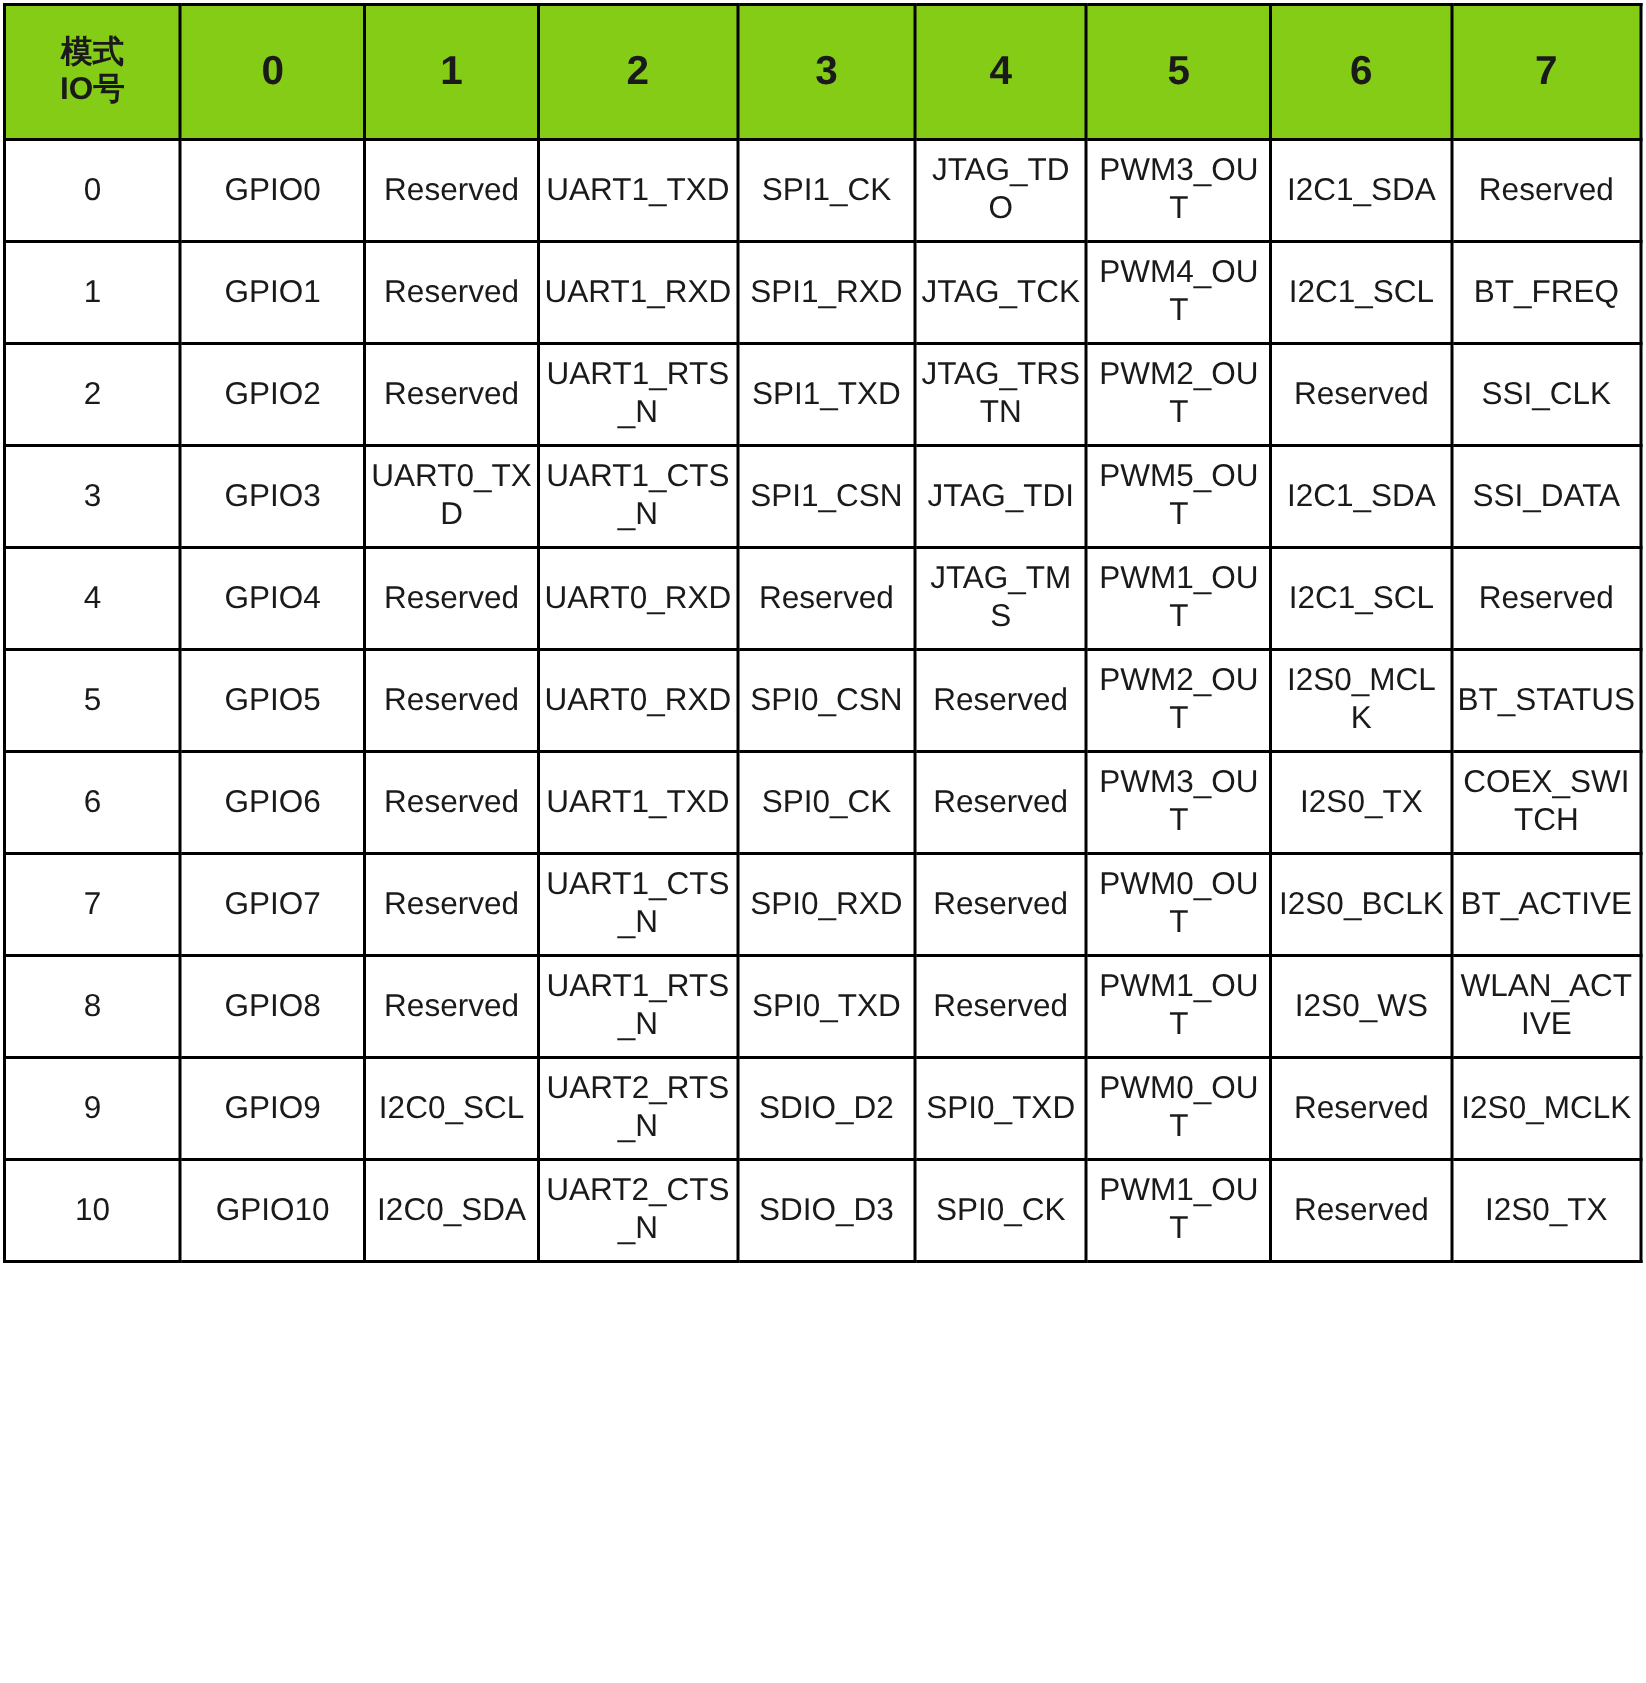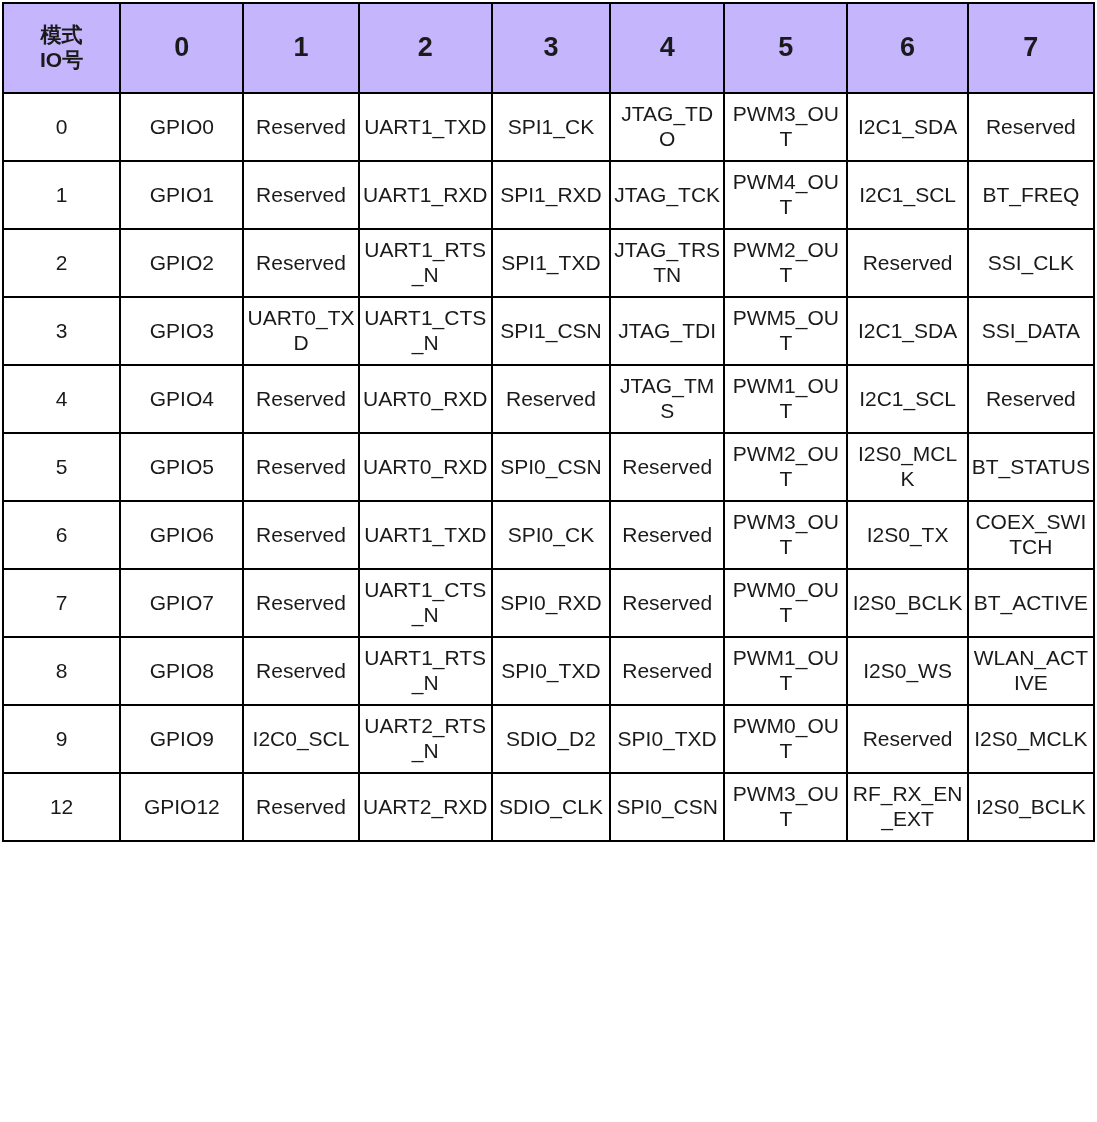--- a/index.html
+++ b/index.html
@@ -38,21 +38,21 @@
   col.c-m0   { width: 123px; }
   col.c-m1   { width: 115px; }
   col.c-m2   { width: 133px; }
   col.c-m3   { width: 118px; }
   col.c-m4   { width: 114px; }
   col.c-m5   { width: 123px; }
   col.c-m6   { width: 120px; }
   col.c-m7   { width: 126px; }
 
   thead th {
-    background: #c4b5fd;
+    background: #84cc16;
     height: 84px;
     font-size: 27px;
     font-weight: bold;
   }
 
   th.corner-head {
     font-size: 21px;
     line-height: 1.25;
     font-weight: bold;
   }
@@ -205,24 +205,24 @@
         <td>GPIO9</td>
         <td>I2C0_SCL</td>
         <td>UART2_RTS_N</td>
         <td>SDIO_D2</td>
         <td>SPI0_TXD</td>
         <td>PWM0_OUT</td>
         <td>Reserved</td>
         <td>I2S0_MCLK</td>
       </tr>
       <tr>
-        <td class="io-num">12</td>
-        <td>GPIO12</td>
-        <td>Reserved</td>
-        <td>UART2_RXD</td>
-        <td>SDIO_CLK</td>
-        <td>SPI0_CSN</td>
-        <td>PWM3_OUT</td>
-        <td>RF_RX_EN_EXT</td>
-        <td>I2S0_BCLK</td>
+        <td class="io-num">10</td>
+        <td>GPIO10</td>
+        <td>I2C0_SDA</td>
+        <td>UART2_CTS_N</td>
+        <td>SDIO_D3</td>
+        <td>SPI0_CK</td>
+        <td>PWM1_OUT</td>
+        <td>Reserved</td>
+        <td>I2S0_TX</td>
       </tr>
     </tbody>
 </table>
 
 </body></html>

